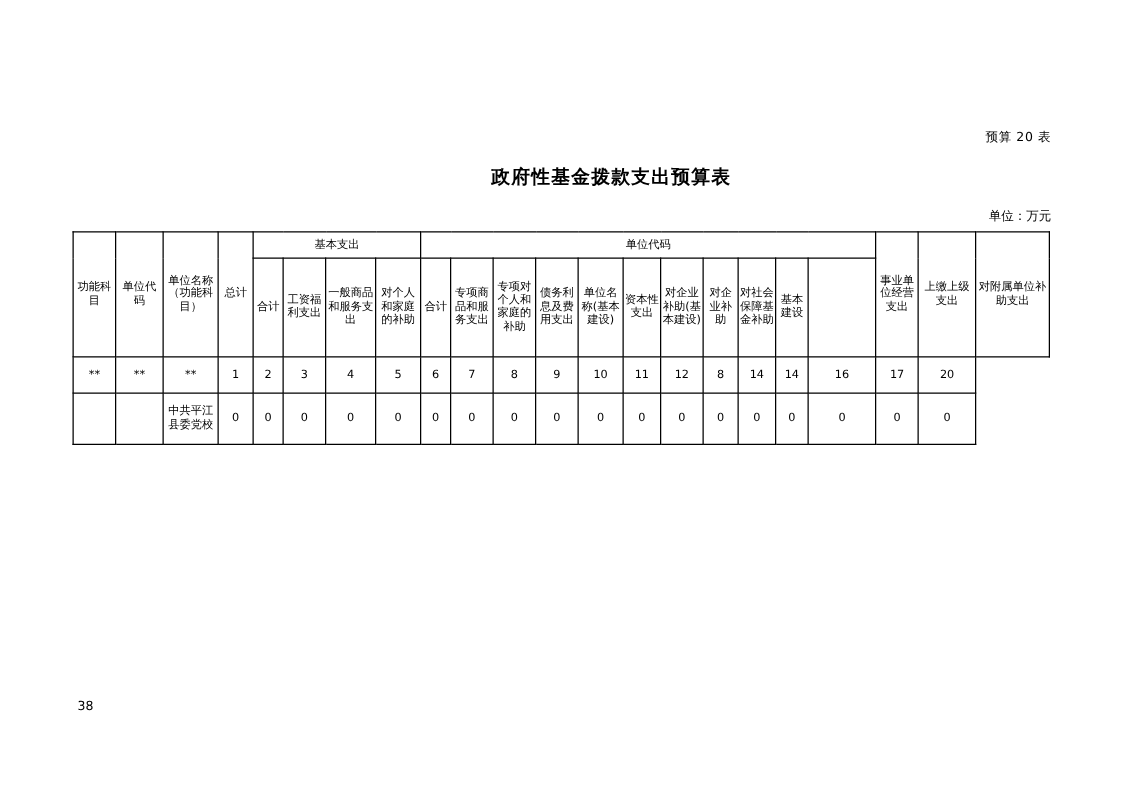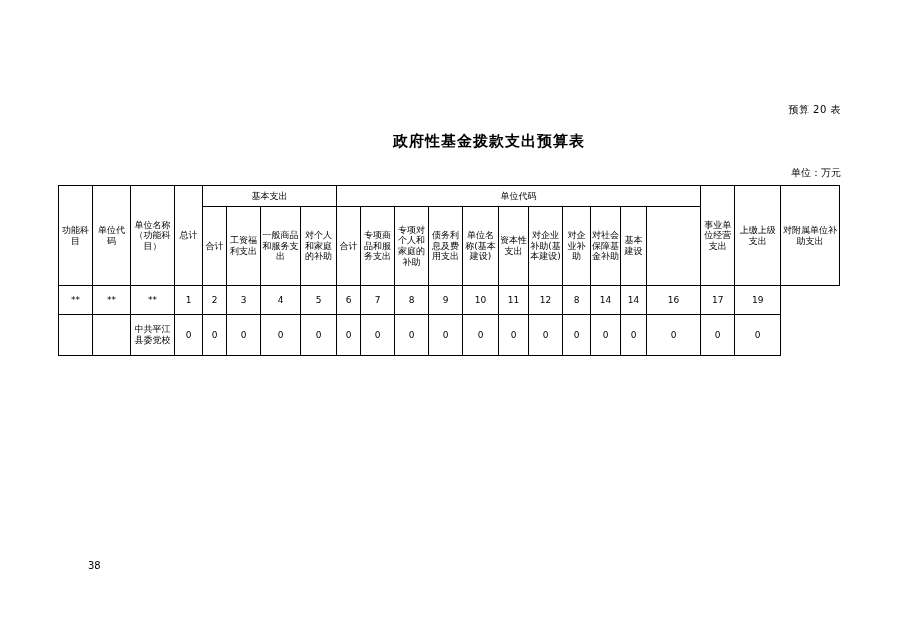--- a/index.html
+++ b/index.html
@@ -76,21 +76,21 @@
   .num-row td {
     height: 26px;
     font-size: 10px;
   }
   .data-row td {
     height: 38px;
     font-size: 9px;
   }
   .page-num {
     position: absolute;
-    left: 88px;
+    left: 62px;
     top: 560px;
     font-size: 10px;
   }
 </style>
 </head>
 <body>
 
 <div class="page">
 
   <div class="form-label">预算 20 表</div>
@@ -166,21 +166,21 @@
           <td>8</td>
           <td>9</td>
           <td>10</td>
           <td>11</td>
           <td>12</td>
           <td>8</td>
           <td>14</td>
           <td>14</td>
           <td>16</td>
           <td>17</td>
-          <td>19</td>
+          <td>20</td>
         </tr>
         <tr class="data-row">
           <td></td>
           <td></td>
           <td>中共平江县委党校</td>
           <td>0</td>
           <td>0</td>
           <td>0</td>
           <td>0</td>
           <td>0</td>

